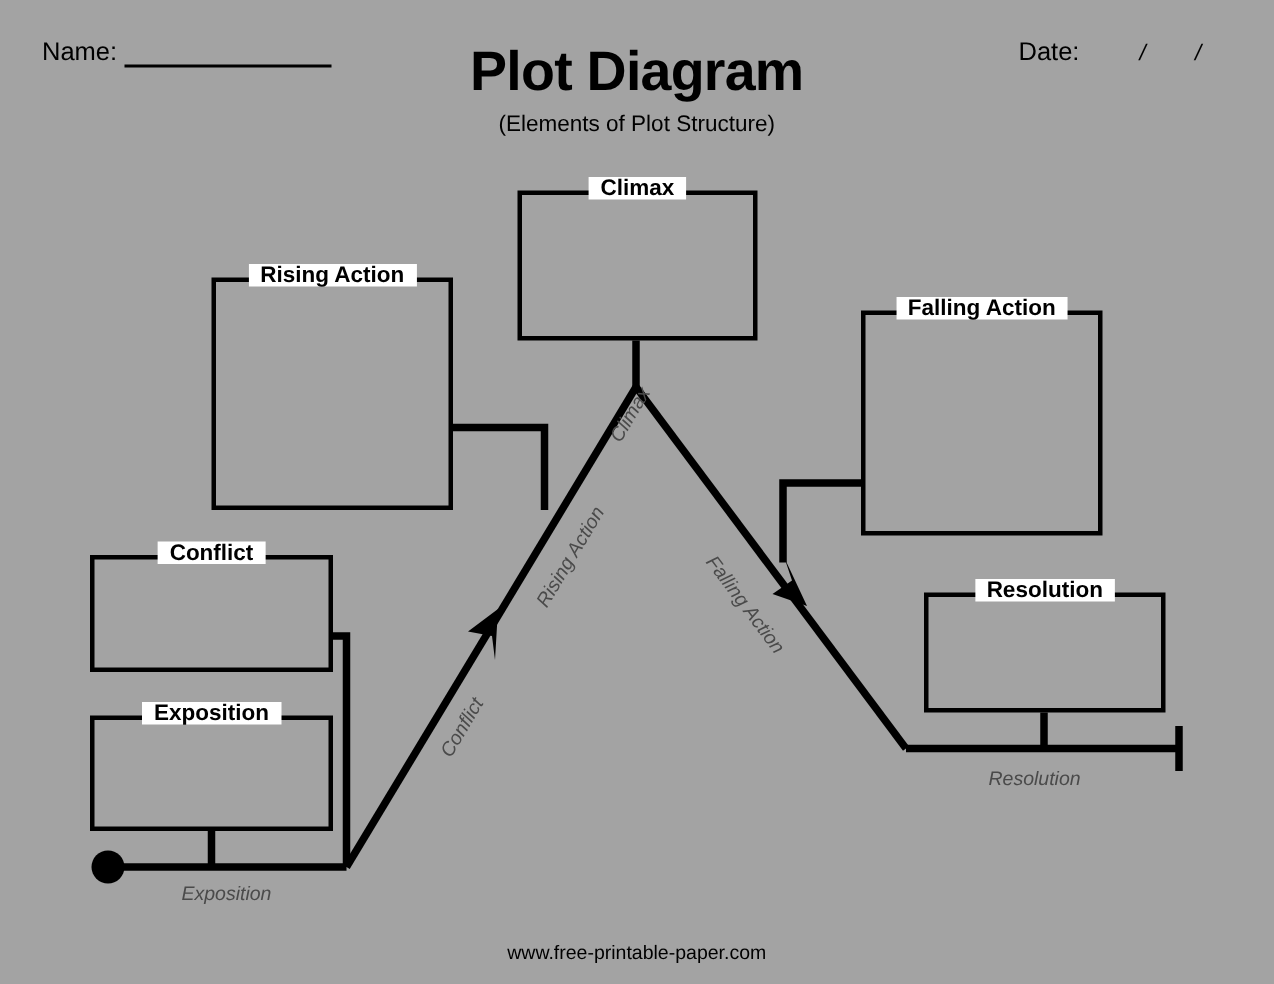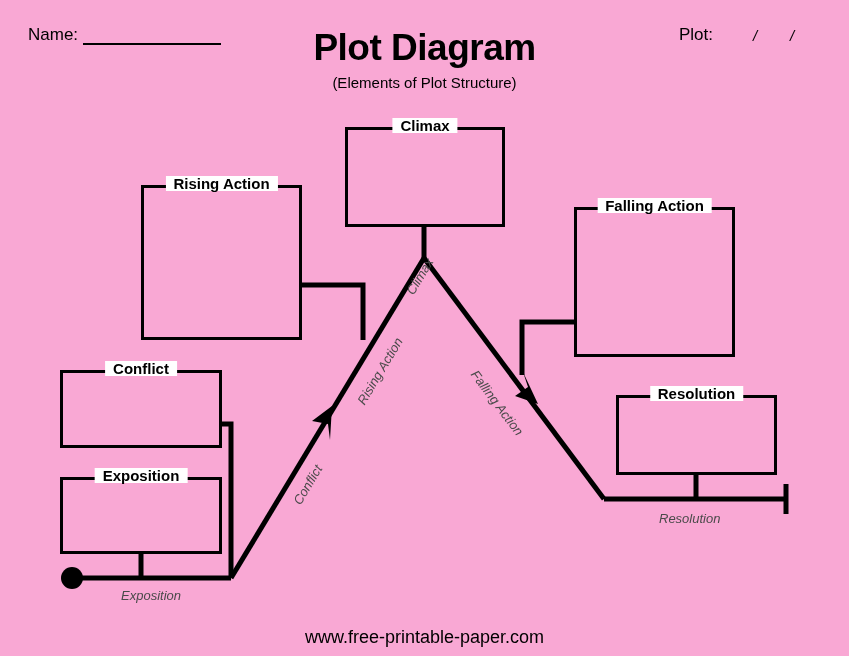--- a/index.html
+++ b/index.html
@@ -9,21 +9,21 @@
   }
   body {
     font-family: "Liberation Sans", sans-serif;
     color: #000000;
   }
   #page {
     position: relative;
     width: 849px;
     height: 656px;
     overflow: hidden;
-    background: #f9a8d4;
+    background: #a3a3a3;
   }
 
   
   .field-row {
     position: absolute;
     display: flex;
     align-items: flex-end;
     white-space: nowrap;
   }
   .field-label {
@@ -79,21 +79,21 @@
     text-align: center;
     font-size: 15px;
     line-height: 1;
   }
   #footer-url {
     position: absolute;
     left: 0;
     right: 0;
     top: 628px;
     text-align: center;
-    font-size: 18px;
+    font-size: 13px;
     line-height: 1;
   }
 
   
   #diagram-svg {
     position: absolute;
     left: 0;
     top: 0;
     width: 849px;
     height: 656px;
@@ -141,21 +141,21 @@
 <body>
 
 <div id="page">
 
   <div class="field-row" id="name-field">
     <span class="field-label">Name:</span>
     <span class="field-rule" id="name-rule"></span>
   </div>
 
   <div class="field-row" id="date-field">
-    <span class="field-label">Plot:</span>
+    <span class="field-label">Date:</span>
     <span id="date-rule-wrap">
       <span class="date-slash s1">/</span>
       <span class="date-slash s2">/</span>
       <span class="field-rule"></span>
     </span>
   </div>
 
   <div id="main-title">Plot Diagram</div>
   <div id="subtitle">(Elements of Plot Structure)</div>
 

